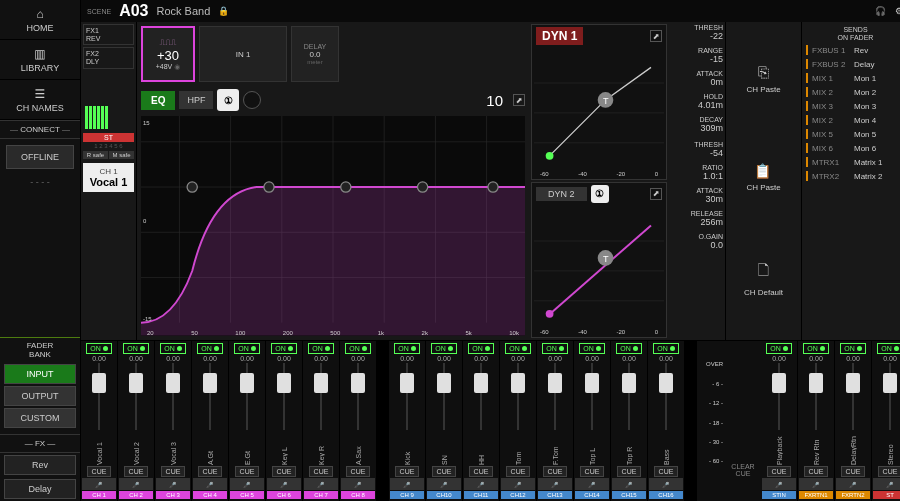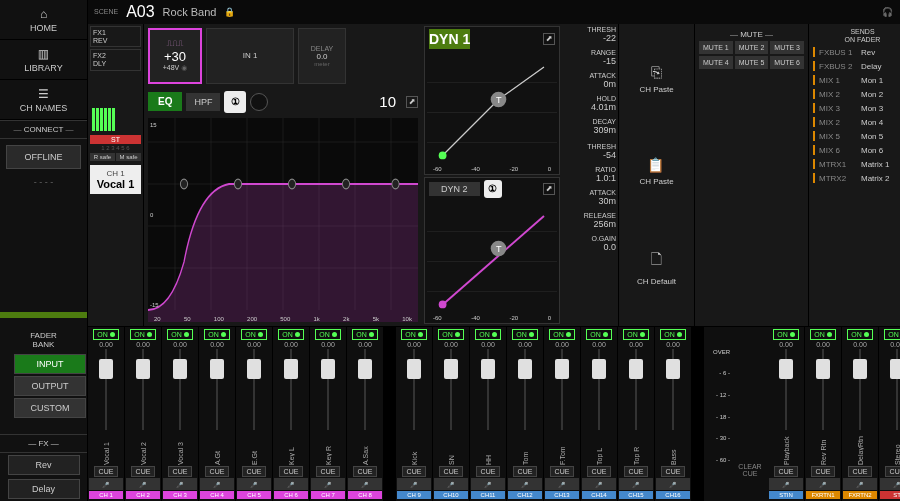--- a/index.html
+++ b/index.html
@@ -5,29 +5,29 @@
 *{margin:0;padding:0;box-sizing:border-box;font-family:Arial,sans-serif;color:#ccc;user-select:none}
 body{background:#1a1a1a;width:900px;height:501px;overflow:hidden;font-size:9px}
 .app{display:flex;height:100%}
 .leftnav{width:88px;background:#111;border-right:1px solid #000;display:flex;flex-direction:column}
 .navbtn{height:40px;display:flex;flex-direction:column;align-items:center;justify-content:center;border-bottom:1px solid #000;cursor:pointer}
 .navbtn .ico{font-size:12px;margin-bottom:2px}
 .connect-hdr{font-size:8px;text-align:center;padding:4px 0;color:#888;border-top:1px solid #333;border-bottom:1px solid #333}
 .offline{margin:6px;padding:6px;background:#2a2a2a;text-align:center;font-size:9px;border:1px solid #444}
 .dashes{text-align:center;color:#666;font-size:9px;padding:2px}
 .spacer{flex:1}
-.faderbank{border-top:6px solid #4d7c0f;padding:14px}
+.faderbank{border-top:1px solid #4d7c0f;padding:4px}
 .fb-hdr{text-align:center;font-size:8px;color:#aaa;line-height:1.1;margin-bottom:4px}
 .fb-btn{display:block;width:72px;margin:2px auto;padding:4px;text-align:center;font-size:9px;background:#333;border:1px solid #444}
 .fb-btn.active{background:#1a7a1a;color:#fff}
 .fx-hdr{text-align:center;font-size:8px;padding:4px;border-top:1px solid #333;border-bottom:1px solid #333}
 .main{flex:1;display:flex;flex-direction:column}
 .toprow{display:flex;height:26px;background:#0a0a0a;align-items:center;padding:0 6px;gap:8px}
 .scene-lbl{font-size:7px;color:#888}
-.scene-id{font-size:16px;color:#fff;font-weight:normal}
+.scene-id{font-size:16px;color:#fff;font-weight:bold}
 .scene-name{font-size:11px;color:#bbb}
 .detail{flex:1;display:flex;background:#181818}
 .col-narrow{width:56px;border-right:1px solid #000;padding:2px}
 .fxbox{border:1px solid #333;padding:2px;margin-bottom:2px;font-size:7px;line-height:1.1}
 .meters{height:60px;display:flex;gap:1px;padding:2px;align-items:flex-end}
 .meters div{width:3px;background:linear-gradient(#5f5,#5f5);height:40%}
 .st-badge{background:#c33;color:#fff;font-size:7px;text-align:center;padding:1px;margin-top:2px}
 .safe{display:flex;gap:1px;margin-top:2px}
 .safe span{flex:1;background:#333;font-size:6px;text-align:center;padding:1px}
 .chlabel{background:#eee;color:#222;padding:4px 2px;margin-top:4px;text-align:center}
@@ -42,21 +42,21 @@
 .eqbtn{padding:4px 10px;background:#1a7a1a;color:#fff;font-size:10px;font-weight:bold}
 .hpfbtn{padding:4px 8px;background:#333;font-size:9px}
 .bandbtn{width:22px;height:22px;background:#eee;color:#000;border-radius:3px;display:flex;align-items:center;justify-content:center;font-size:10px;font-weight:bold}
 .knob{width:18px;height:18px;border-radius:50%;background:#111;border:1px solid #555}
 .eqval{font-size:15px;color:#fff;margin-left:auto;margin-right:6px}
 .eqgraph{flex:1;background:#0a0a0a;position:relative;margin:2px 4px 4px}
 .eqgraph svg{width:100%;height:100%}
 .dyncol{width:140px;display:flex;flex-direction:column;gap:2px;padding:2px}
 .dynbox{flex:1;background:#111;border:1px solid #333;display:flex;flex-direction:column}
 .dynhdr{display:flex;align-items:center;padding:2px 4px;gap:4px}
-.dynhdr .t{background:#4d7c0f;color:#fff;padding:2px 0;font-size:14px;font-weight:bold}
+.dynhdr .t{background:#7f1d1d;color:#fff;padding:2px 6px;font-size:12px;font-weight:bold}
 .dynhdr .t2{background:#333;padding:2px 12px;font-size:9px}
 .dyngraph{flex:1;position:relative;margin:2px}
 .dyngraph svg{width:100%;height:100%}
 .paramcol{width:56px;padding:2px;font-size:7px;color:#777}
 .prm{margin-bottom:6px;text-align:right}
 .prm .v{color:#ccc;font-size:9px}
 .actcol{width:76px;border-left:1px solid #000;display:flex;flex-direction:column;align-items:center;justify-content:space-around;padding:8px 2px}
 .actbtn{display:flex;flex-direction:column;align-items:center;font-size:8px;color:#888;gap:4px}
 .actbtn .ico{font-size:14px}
 .mutesec{width:114px;border-left:1px solid #000;padding:4px}
@@ -293,33 +293,20 @@
     <div class="actbtn">
             <span class="ico">📋</span>
             <span>CH Paste</span>
           </div>
     <div class="actbtn">
             <span class="ico">🗋</span>
             <span>CH Default</span>
           </div>
   </div>
 
-  <div class="mutesec">
-    <div class="mute-hdr">— <span>MUTE</span> —</div>
-    <div class="muterow">
-            <div class="mutebtn">MUTE 1</div>
-            <div class="mutebtn">MUTE 2</div>
-            <div class="mutebtn">MUTE 3</div>
-          </div>
-    <div class="muterow">
-            <div class="mutebtn">MUTE 4</div>
-            <div class="mutebtn">MUTE 5</div>
-            <div class="mutebtn">MUTE 6</div>
-          </div>
-  </div>
 
   <div class="sends">
     <div class="sends-hdr"><span>SENDS</span><br><span>ON FADER</span></div>
     <div id="sendrows">
             <div class="sendrow">
               <span class="bar"></span>
               <span class="bus">FXBUS 1</span>
               <span>Rev</span>
             </div>
             <div class="sendrow">

